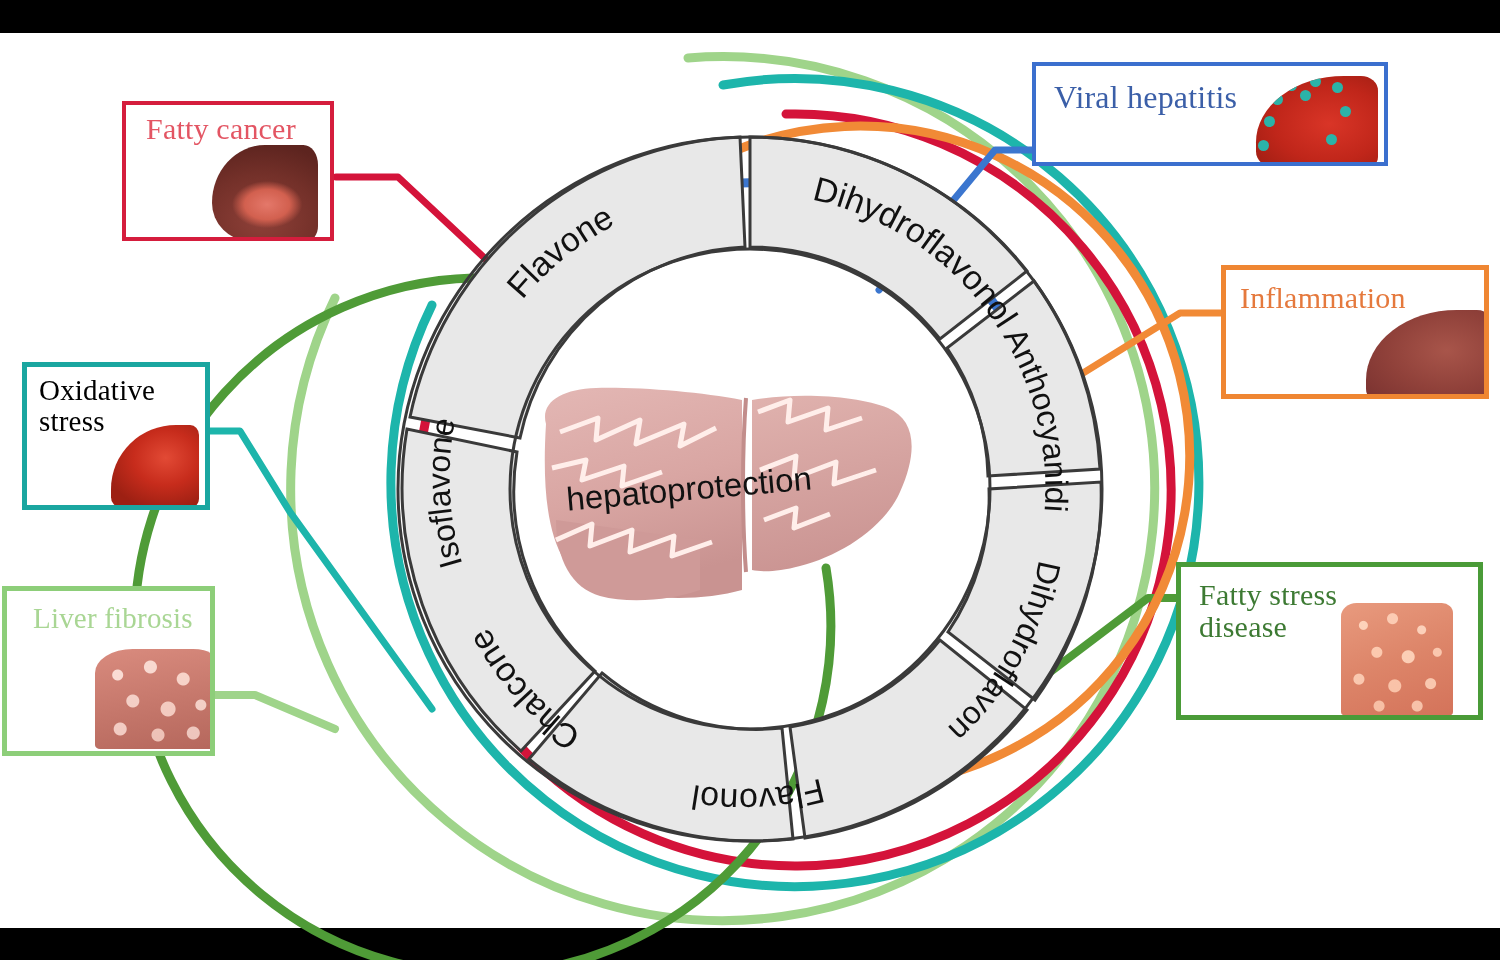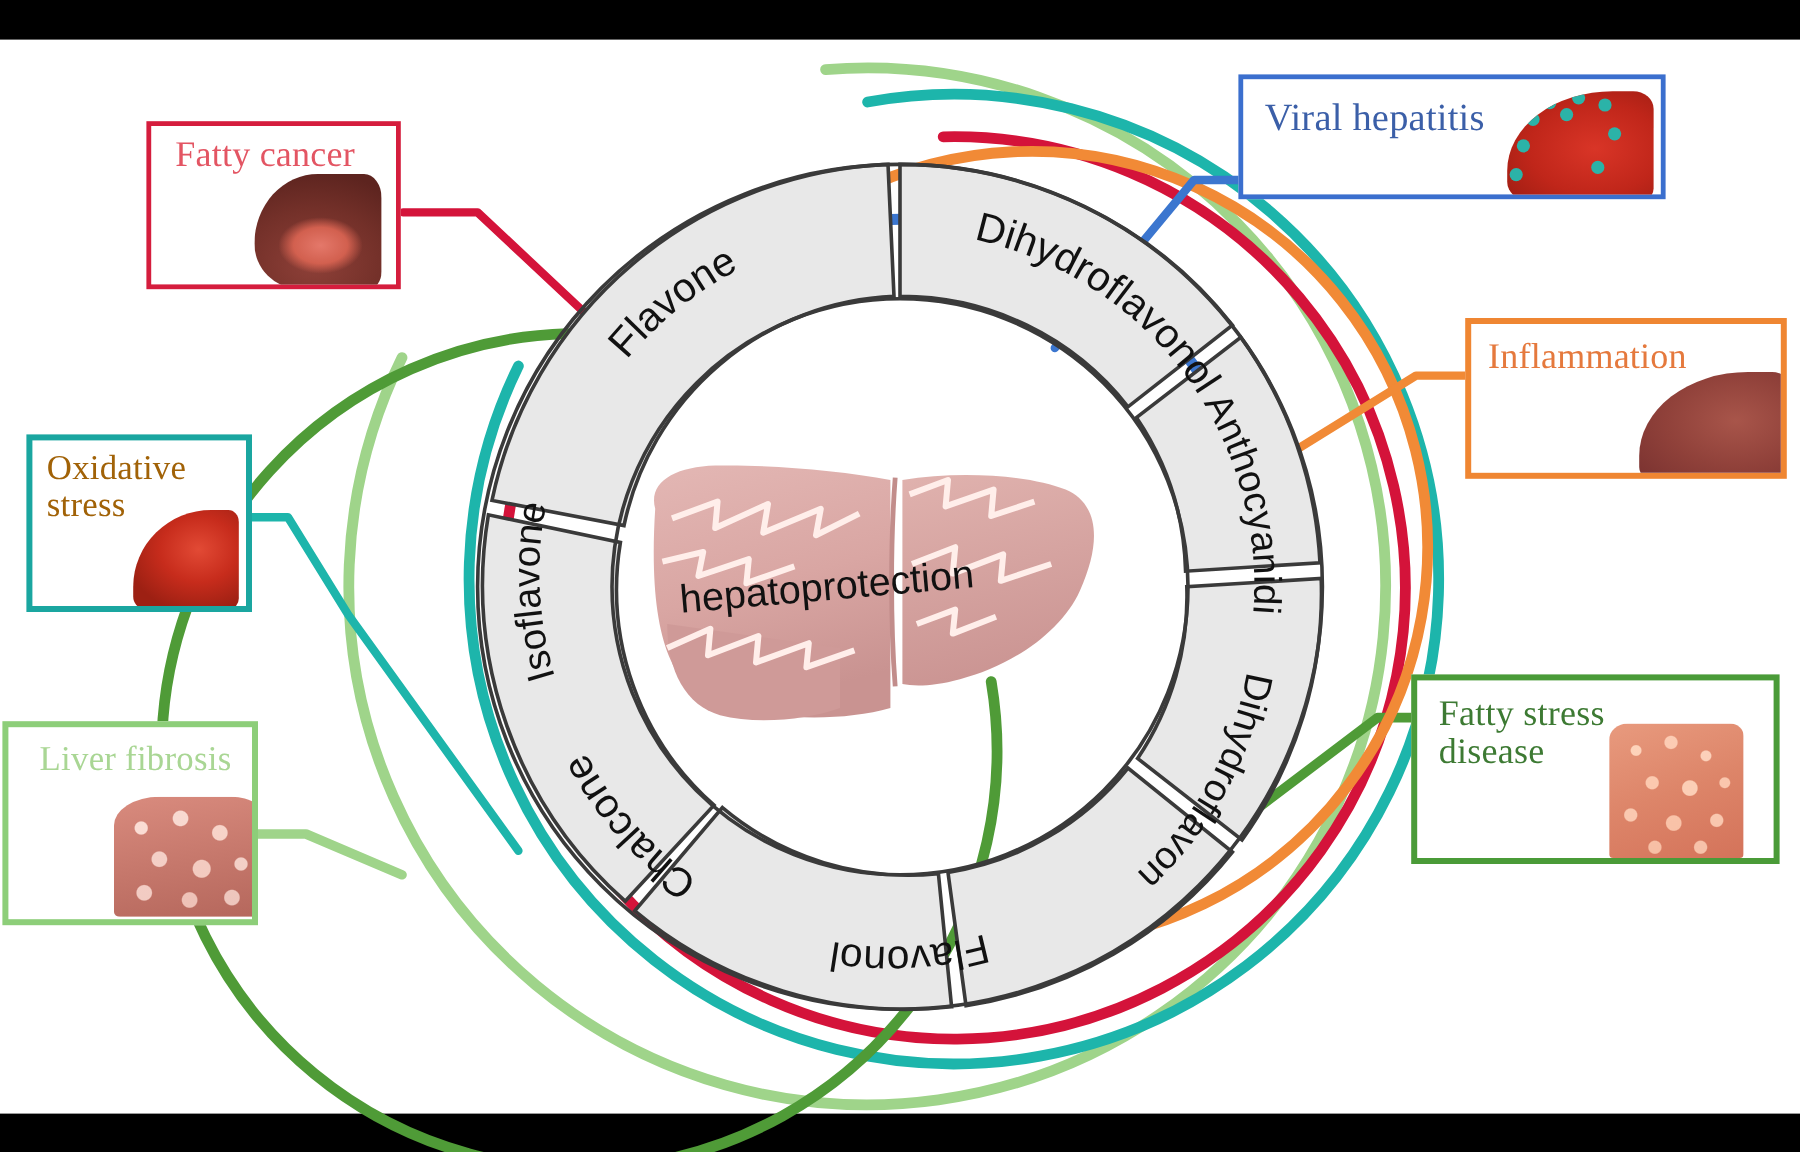--- a/index.html
+++ b/index.html
@@ -61,31 +61,30 @@
   #box-liver-cancer .thumb {
     left: 86px; top: 40px; width: 106px; height: 96px;
   }
 
   
   #box-oxidative {
     left: 22px; top: 362px; width: 188px; height: 148px;
     border: 5px solid #1aa6a0;
   }
   #box-oxidative .label {
-    left: 12px; top: 8px; font-size: 29px; color: #a16207;
+    left: 12px; top: 8px; font-size: 29px; color: #000000;
   }
   #box-oxidative .thumb {
     left: 84px; top: 58px; width: 88px; height: 82px;
   }
 
   
   #box-fibrosis {
     left: 2px; top: 586px; width: 213px; height: 170px;
     border: 5px solid #8dce79;
-    margin-top: 15px;
   }
   #box-fibrosis .label {
     left: 26px; top: 12px; font-size: 29px; color: #a9d694;
   }
   #box-fibrosis .thumb {
     left: 88px; top: 58px; width: 126px; height: 100px;
   }
 
   
   #box-viral {

